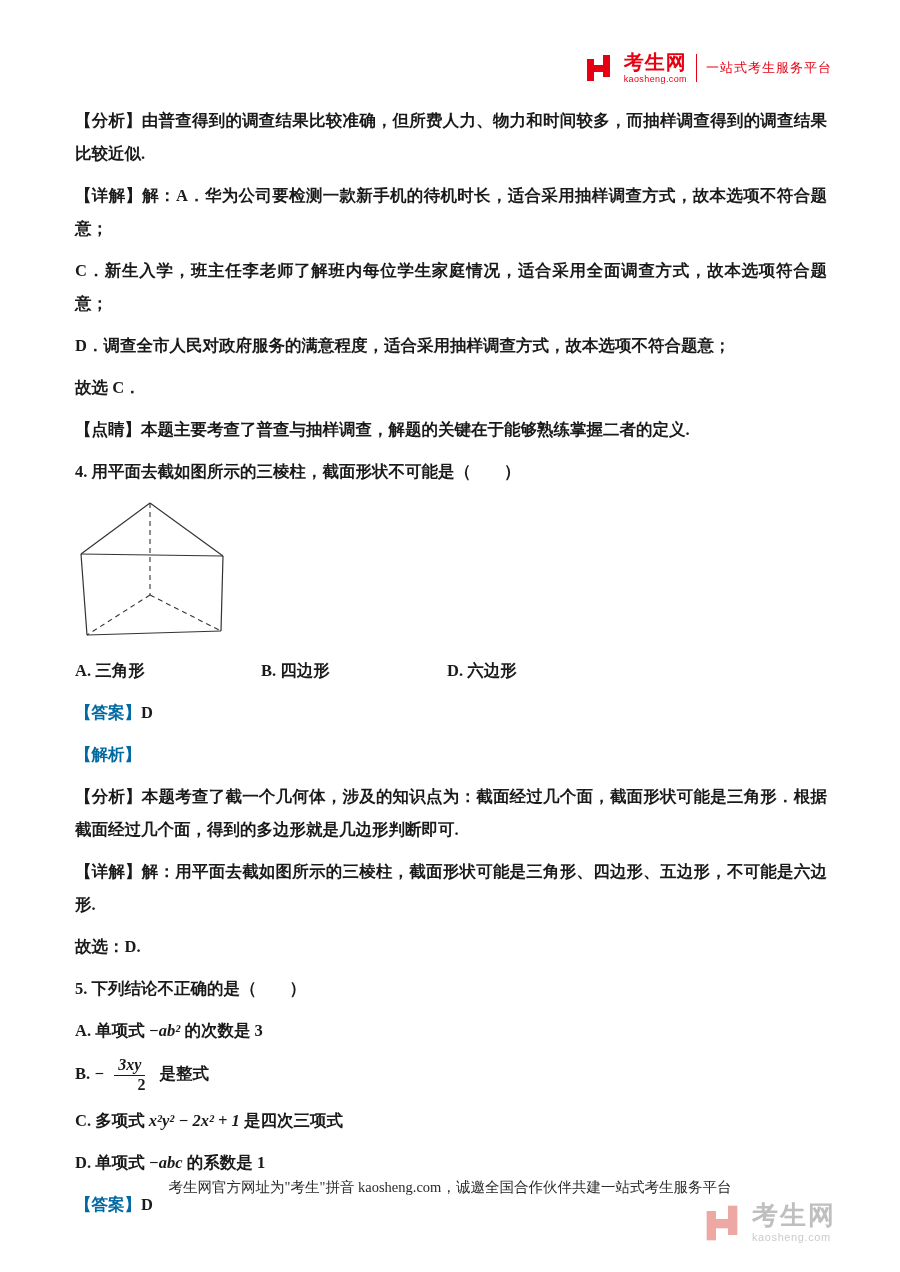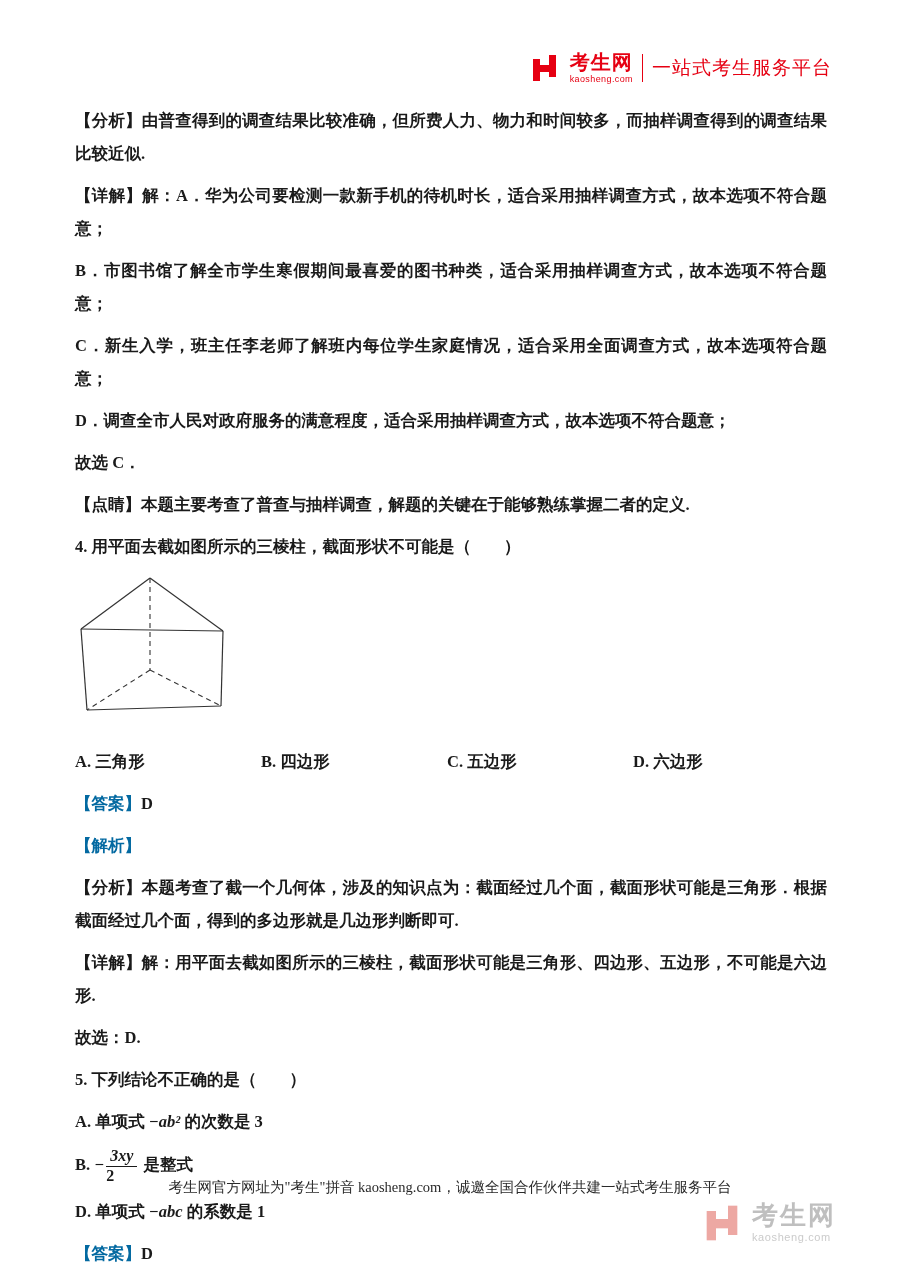--- a/index.html
+++ b/index.html
@@ -16,47 +16,47 @@
   
   .brand-header {
     position:absolute; top:52px; right:68px;
     display:flex; align-items:center; gap:9px;
   }
   .logo-icon svg { display:block; }
   .brand-text-block { display:flex; flex-direction:column; line-height:1; }
   .brand-name { color:#e60012; font-size:20px; font-weight:bold; letter-spacing:1px; font-family:"Liberation Sans",sans-serif; }
   .brand-domain { color:#e60012; font-size:9px; margin-top:3px; letter-spacing:0.4px; font-family:"Liberation Sans",sans-serif; }
   .brand-divider { width:1px; height:28px; background:#e60012; }
-  .brand-tagline { color:#e60012; font-size:19px; letter-spacing:1px; }
+  .brand-tagline { color:#e60012; font-size:13px; letter-spacing:1px; }
 
   
   .content {
     position:absolute; left:75px; top:104px; width:752px;
   }
   .block {
     font-size:16.5px;
     line-height:2.0;
     margin-bottom:9px;
     text-align:justify;
     font-weight:bold;
   }
   .blue { color:#0369a1; }
   .math { font-family:"Liberation Serif",serif; font-style:italic; }
   .frac {
-    display:inline-block; text-align:left; vertical-align:middle;
-    line-height:1.15; font-size:16px; margin:0 2px;
+    display:inline-block; text-align:right; vertical-align:middle;
+    line-height:1.15; font-size:16px; margin:0 10px;
   }
   .frac .num { display:block; border-bottom:1.2px solid #1a1a1a; padding:0 4px 1px; }
   .frac .den { display:block; }
 
   .figure-wrap { margin:6px 0 12px 0; }
   .figure-wrap svg { display:block; }
 
   .options-row { display:flex; }
-  .options-row .option { width:186px;margin-top:16px; }
+  .options-row .option { width:186px; }
   .options-row .option:last-child { width:auto; }
 
   
   .page-footer {
     position:absolute; top:1178px; left:0; width:100%;
     text-align:center; font-size:14.5px; color:#2a2a2a;
   }
 
   
   .watermark {
@@ -87,21 +87,20 @@
       <span class="brand-domain">kaosheng.com</span>
     </span>
     <span class="brand-divider"></span>
     <span class="brand-tagline">一站式考生服务平台</span>
   </header>
 
   <main class="content">
 
     <p class="block">【分析】由普查得到的调查结果比较准确，但所费人力、物力和时间较多，而抽样调查得到的调查结果比较近似.</p>
     <p class="block">【详解】解：A．华为公司要检测一款新手机的待机时长，适合采用抽样调查方式，故本选项不符合题意；</p>
-    <p class="block">B．市图书馆了解全市学生寒假期间最喜爱的图书种类，适合采用抽样调查方式，故本选项不符合题意；</p>
     <p class="block">C．新生入学，班主任李老师了解班内每位学生家庭情况，适合采用全面调查方式，故本选项符合题意；</p>
     <p class="block">D．调查全市人民对政府服务的满意程度，适合采用抽样调查方式，故本选项不符合题意；</p>
     <p class="block">故选 C．</p>
     <p class="block">【点睛】本题主要考查了普查与抽样调查，解题的关键在于能够熟练掌握二者的定义.</p>
 
     <p class="block">4. 用平面去截如图所示的三棱柱，截面形状不可能是（　　）</p>
 
     <div class="figure-wrap">
       <svg width="160" height="145" viewBox="0 0 160 145" aria-hidden="true">
 
@@ -114,21 +113,20 @@
 
         <line x1="75" y1="6" x2="75" y2="98" stroke="#333" stroke-width="1.1" stroke-dasharray="5 4"></line>
         <line x1="75" y1="98" x2="12" y2="138" stroke="#333" stroke-width="1.1" stroke-dasharray="5 4"></line>
         <line x1="75" y1="98" x2="146" y2="134" stroke="#333" stroke-width="1.1" stroke-dasharray="5 4"></line>
       </svg>
     </div>
 
     <div class="block options-row">
       <span class="option">A. 三角形</span>
       <span class="option">B. 四边形</span>
-      <span class="option">C. 五边形</span>
       <span class="option">D. 六边形</span>
     </div>
 
     <p class="block"><span class="blue">【答案】</span><span>D</span></p>
     <p class="block"><span class="blue">【解析】</span></p>
 
     <p class="block">【分析】本题考查了截一个几何体，涉及的知识点为：截面经过几个面，截面形状可能是三角形．根据截面经过几个面，得到的多边形就是几边形判断即可.</p>
     <p class="block">【详解】解：用平面去截如图所示的三棱柱，截面形状可能是三角形、四边形、五边形，不可能是六边形.</p>
     <p class="block">故选：D.</p>
 
@@ -139,20 +137,25 @@
       <span class="math">−ab²</span>
       <span>的次数是 3</span>
     </p>
 
     <p class="block">
       <span>B.</span>
       <span class="math">−</span><span class="frac"><span class="num math">3xy</span><span class="den">2</span></span>
       <span>是整式</span>
     </p>
 
+    <p class="block">
+      <span>C. 多项式</span>
+      <span class="math">x²y² − 2x² + 1</span>
+      <span>是四次三项式</span>
+    </p>
 
     <p class="block">
       <span>D. 单项式</span>
       <span class="math">−abc</span>
       <span>的系数是 1</span>
     </p>
 
     <p class="block"><span class="blue">【答案】</span><span>D</span></p>
 
   </main>

